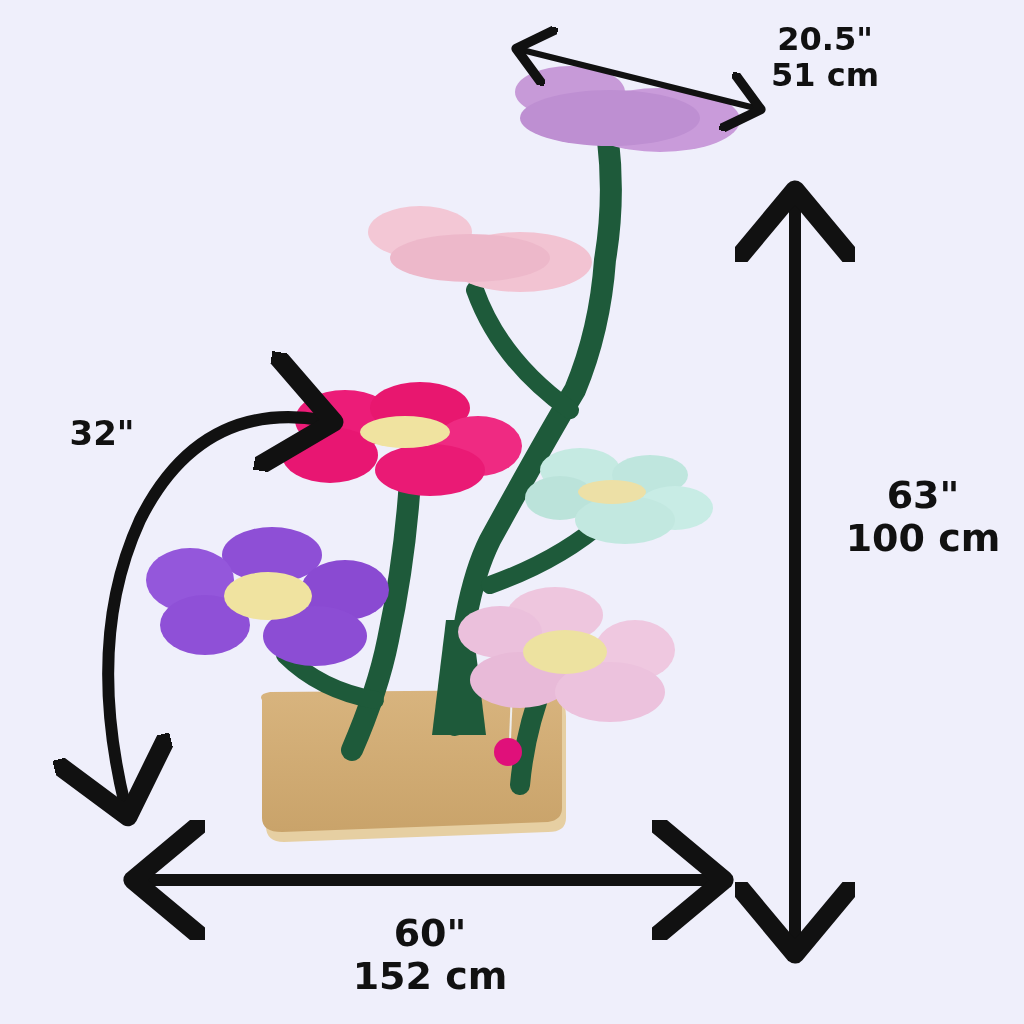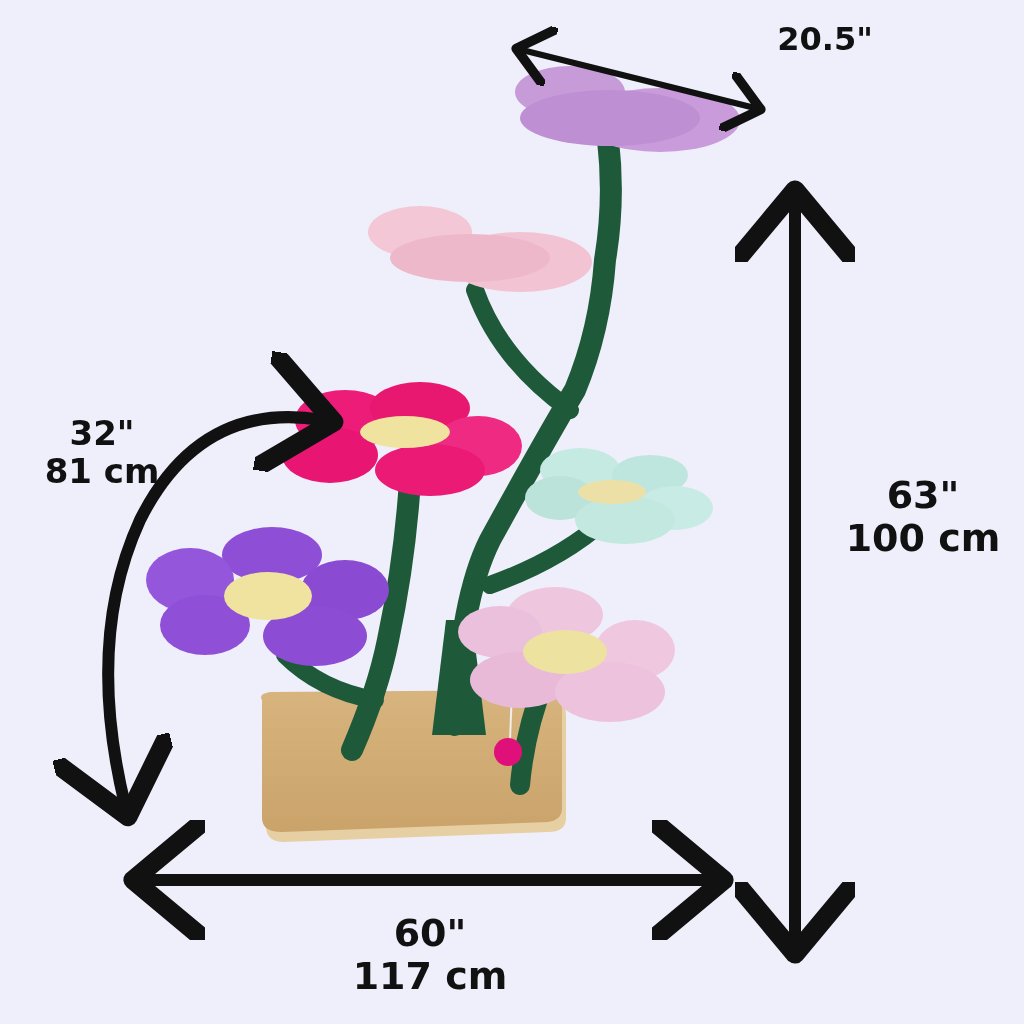--- a/index.html
+++ b/index.html
@@ -98,26 +98,26 @@
     <g stroke="#111" stroke-linecap="round" fill="none">
       <line x1="522" y1="50" x2="755" y2="108" stroke-width="6" marker-start="url(#ah)" marker-end="url(#ah)"></line>
       <line x1="795" y1="202" x2="795" y2="942" stroke-width="12" marker-start="url(#ah)" marker-end="url(#ah)"></line>
       <line x1="145" y1="880" x2="712" y2="880" stroke-width="12" marker-start="url(#ah)" marker-end="url(#ah)"></line>
       <path d="M322,420 Q200,400 140,520 Q85,640 125,805" stroke-width="12" marker-start="url(#ah)" marker-end="url(#ah)"></path>
     </g>
   </svg>
 
   <div class="dim-label" id="lbl-top">
     <span>20.5"</span>
+    <span>51 cm</span>
   </div>
   <div class="dim-label" id="lbl-diag">
     <span>32"</span>
-    <span>81 cm</span>
   </div>
   <div class="dim-label" id="lbl-height">
     <span>63"</span>
     <span>100 cm</span>
   </div>
   <div class="dim-label" id="lbl-width">
     <span>60"</span>
-    <span>117 cm</span>
+    <span>152 cm</span>
   </div>
 </div>
 
 </body></html>

